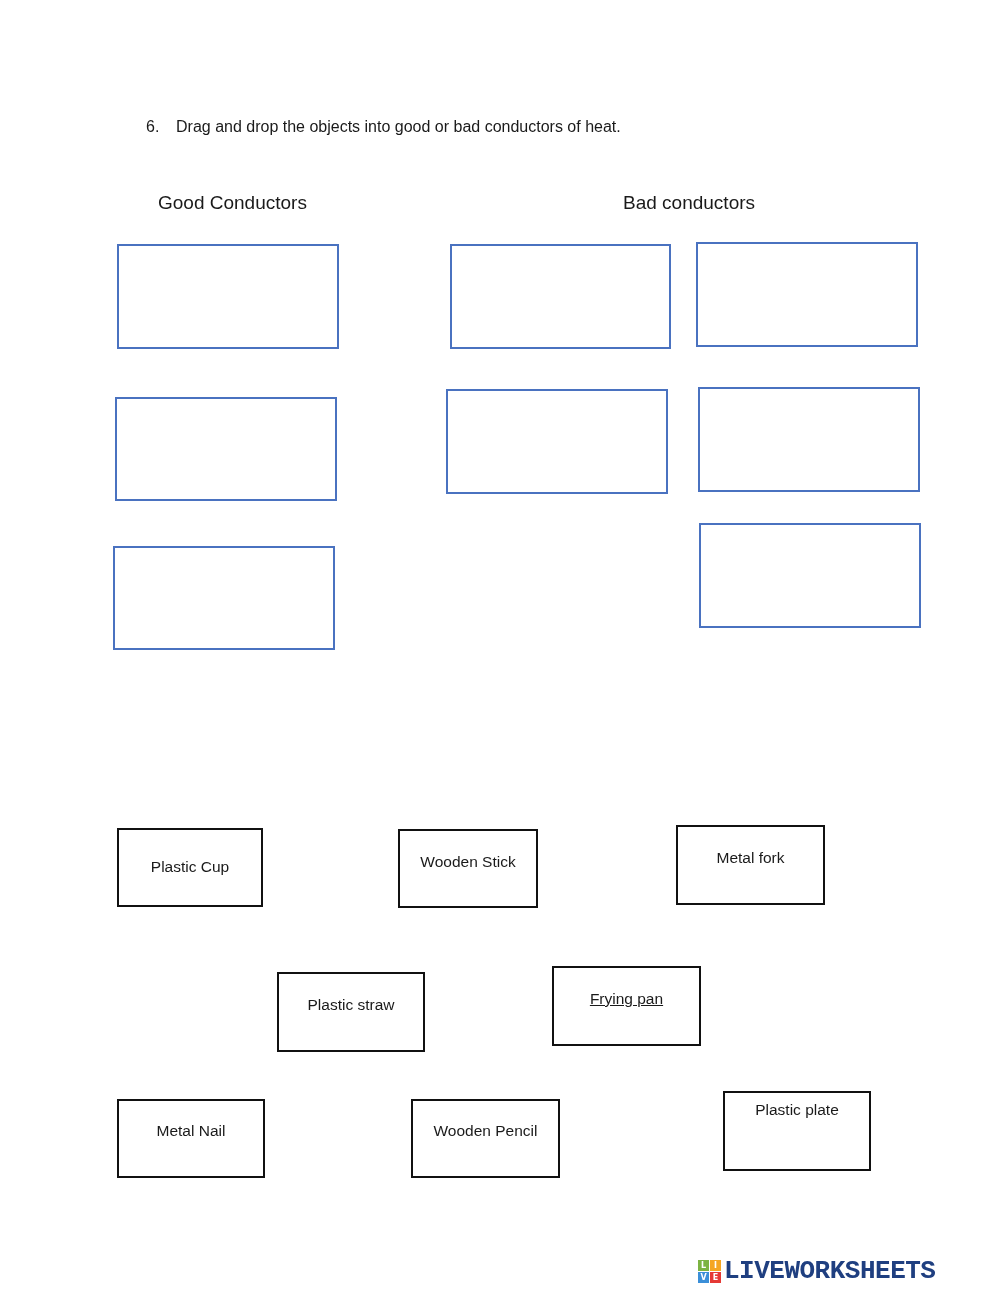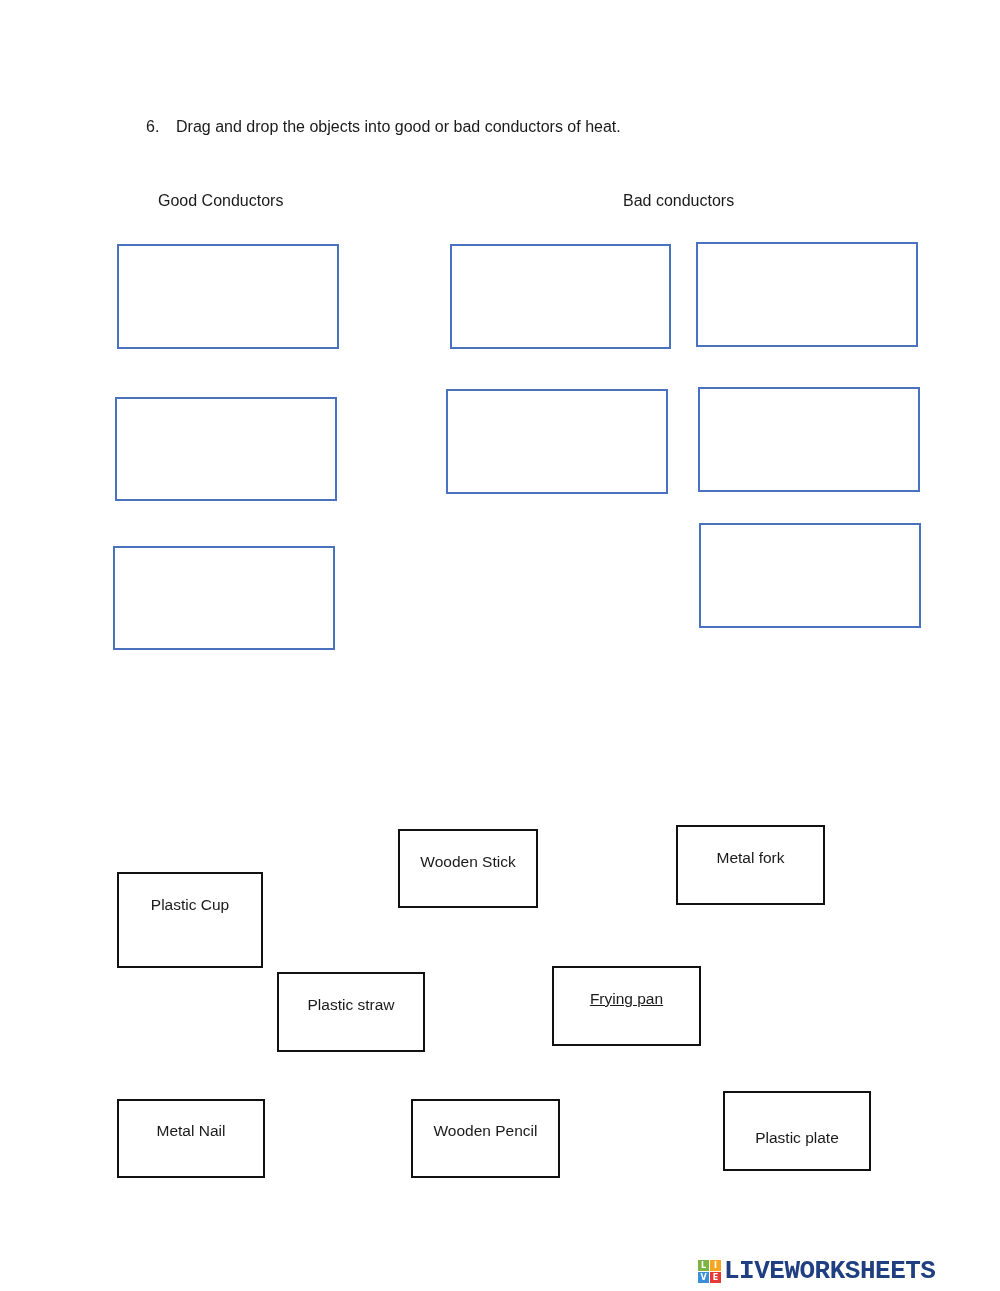--- a/index.html
+++ b/index.html
@@ -1,21 +1,21 @@
 <!DOCTYPE html>
 <html><head>
   <meta charset="utf-8">
   <style>
     html, body { margin: 0; padding: 0; background: #ffffff; }
     body { width: 1000px; height: 1291px; position: relative; overflow: hidden;
            font-family: "Liberation Sans", "DejaVu Sans", sans-serif; color: #1a1a1a; }
     .abs { position: absolute; }
     .instruction { left: 146px; top: 118px; font-size: 16px; white-space: nowrap; }
     .instruction .num { display: inline-block; width: 30px; }
-    .col-heading { font-size: 16px; white-space: nowrap; top: 192px; }
+    .col-heading { font-size: 19px; white-space: nowrap; top: 192px; }
     .dropzone { position: absolute; box-sizing: border-box; border: 2px solid #4a72c0; background: #ffffff; }
     .item { position: absolute; box-sizing: border-box; border: 2px solid #111111; background: #ffffff;
             display: flex; justify-content: center; font-size: 15.5px; cursor: grab; }
     .item span { display: block; white-space: nowrap; }
     .logo { position: absolute; left: 698px; top: 1257px; height: 28px; display: flex; align-items: center; }
     .logo-grid { display: grid; grid-template-columns: 11px 11px; grid-template-rows: 11px 11px; gap: 1px; margin-right: 3px; }
     .logo-grid div { font-family: "DejaVu Sans", sans-serif; font-size: 8px; font-weight: bold; color: #fff;
                      display: flex; align-items: center; justify-content: center; }
     .logo-text { font-family: "DejaVu Sans", sans-serif; font-weight: bold; font-size: 26px; color: #1f3f80;
                  letter-spacing: -0.5px; line-height: 28px; }
@@ -38,42 +38,42 @@
 
 <div>
   <div class="dropzone" style="left: 450px; top: 244px; width: 221px; height: 105px; border-color: rgb(74, 114, 192);"></div>
   <div class="dropzone" style="left: 696px; top: 242px; width: 222px; height: 105px; border-color: rgb(74, 114, 192);"></div>
   <div class="dropzone" style="left: 446px; top: 389px; width: 222px; height: 105px; border-color: rgb(74, 114, 192);"></div>
   <div class="dropzone" style="left: 698px; top: 387px; width: 222px; height: 105px; border-color: rgb(74, 114, 192);"></div>
   <div class="dropzone" style="left: 699px; top: 523px; width: 222px; height: 105px; border-color: rgb(74, 114, 192);"></div>
 </div>
 
 <div>
-  <div class="item" style="left: 117px; top: 872px; width: 146px; height: 96px; padding-top: 22px;">
+  <div class="item" style="left: 117px; top: 828px; width: 146px; height: 79px; padding-top: 28px;">
       <span>Plastic Cup</span>
     </div>
   <div class="item" style="left: 398px; top: 829px; width: 140px; height: 79px; padding-top: 22px;">
       <span>Wooden Stick</span>
     </div>
   <div class="item" style="left: 676px; top: 825px; width: 149px; height: 80px; padding-top: 22px;">
       <span>Metal fork</span>
     </div>
   <div class="item" style="left: 277px; top: 972px; width: 148px; height: 80px; padding-top: 22px;">
       <span>Plastic straw</span>
     </div>
   <div class="item" style="left: 552px; top: 966px; width: 149px; height: 80px; padding-top: 22px; text-decoration: underline;">
       <span>Frying pan</span>
     </div>
   <div class="item" style="left: 117px; top: 1099px; width: 148px; height: 79px; padding-top: 21px;">
       <span>Metal Nail</span>
     </div>
   <div class="item" style="left: 411px; top: 1099px; width: 149px; height: 79px; padding-top: 21px;">
       <span>Wooden Pencil</span>
     </div>
-  <div class="item" style="left: 723px; top: 1091px; width: 148px; height: 80px; padding-top: 36px;">
+  <div class="item" style="left: 723px; top: 1091px; width: 148px; height: 80px; padding-top: 8px;">
       <span>Plastic plate</span>
     </div>
 </div>
 
 <div class="logo">
   <div class="logo-grid">
     <div style="background: rgb(124, 179, 66);">L</div>
     <div style="background: rgb(245, 166, 35);">I</div>
     <div style="background: rgb(59, 143, 216);">V</div>
     <div style="background: rgb(229, 57, 53);">E</div>

